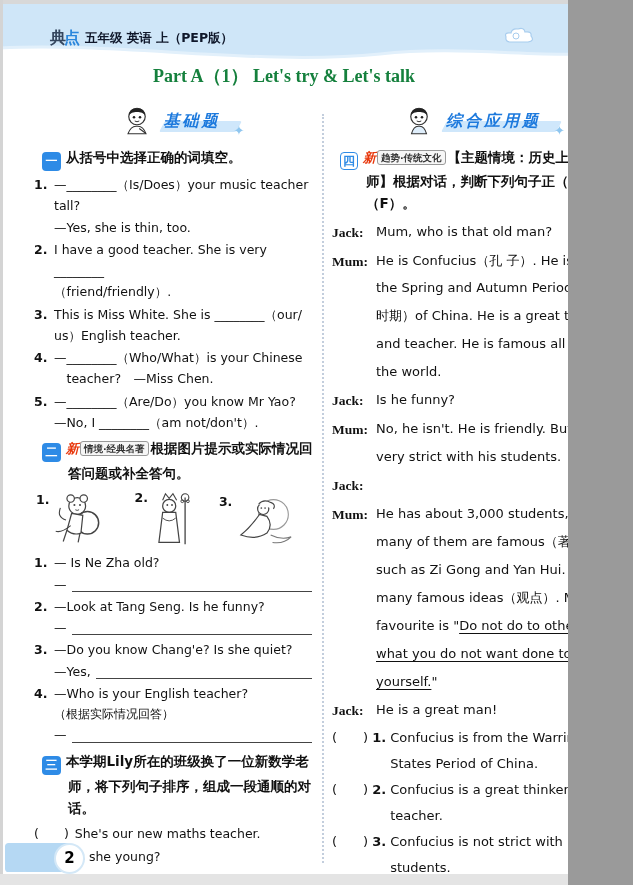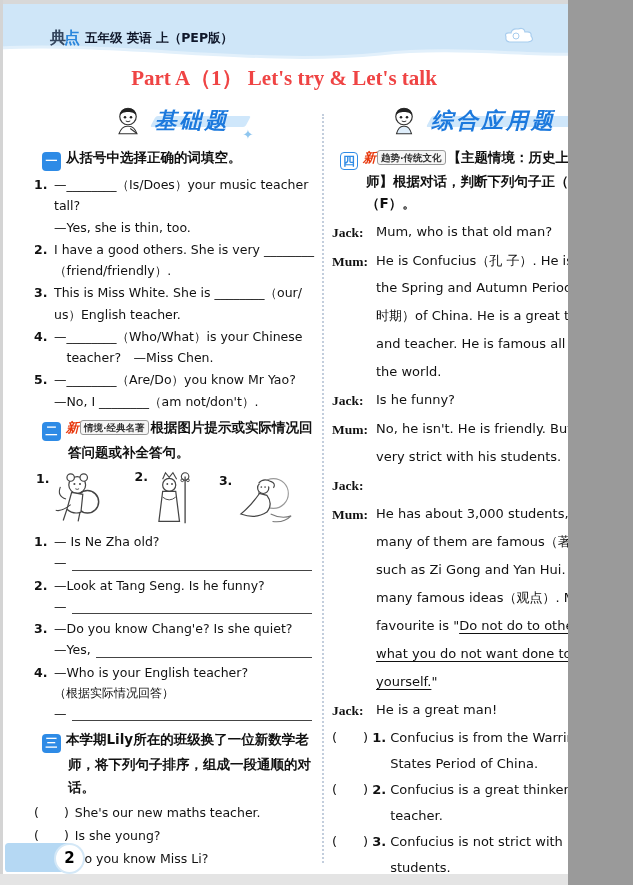--- a/index.html
+++ b/index.html
@@ -11,34 +11,34 @@
   .edge-bottom{position:absolute;left:0;right:0;bottom:0;height:11px;background:#e4e4e4;}
   
   .top-band{position:absolute;top:4px;left:0;width:633px;height:62px;}
   .brand{position:absolute;left:50px;top:24px;display:flex;align-items:center;gap:7px;}
   .logo{font-weight:bold;font-size:16px;letter-spacing:-2px;}
   .logo .ld{color:#35465e;} .logo .lb{color:#2a86dc;}
   .brand-text{color:#0f172a;font-weight:bold;font-size:12.5px;}
   .cloud{position:absolute;} .cloud.c1{right:95px;top:22px;} .cloud.c2{right:38px;top:40px;}
   
   .title{position:absolute;top:64px;left:0;width:100%;text-align:center;margin:0;
-         font-family:"Liberation Serif","DejaVu Serif",serif;font-size:21px;font-weight:700;color:#ef4444;}
+         font-family:"Liberation Serif","DejaVu Serif",serif;font-size:18px;font-weight:700;color:#15803d;}
   
   .cols{position:absolute;top:100px;left:34px;width:585px;bottom:22px;display:flex;}
   .col{position:relative;}
   .col.left{width:280px;font-size:12.5px;}
   .divider{width:0;border-left:2px dotted #c3cedd;margin:14px 8px 0 8px;}
   .col.right{flex:1;font-size:13px;}
   
   .sec-head{display:flex;align-items:center;justify-content:center;height:42px;margin-bottom:4px;}
   .sec-wrap{position:relative;display:inline-block;margin-left:6px;padding:0 6px;}
   .swoosh{position:absolute;left:4px;right:-12px;top:10px;height:11px;background:#cfe7fb;
           transform:skewX(-28deg);border-radius:2px;}
   .sec-title{position:relative;color:#1c79dd;font-weight:bold;font-style:italic;
-             font-size:22px;letter-spacing:3px;}
+             font-size:16px;letter-spacing:3px;}
   .star{position:absolute;right:-18px;bottom:-6px;color:#8fc6ef;font-size:13px;}
   
   .ex-head{padding-left:34px;text-indent:-26px;font-size:13.5px;font-weight:700;
            line-height:1.65;margin:4px 0 3px 0;color:#111;}
   .badge{display:inline-block;width:19px;height:19px;background:#2e8be6;border-radius:4px;
          color:#fff;font-size:12px;line-height:19px;text-align:center;font-weight:bold;
          text-indent:0;margin-right:5px;vertical-align:-3px;font-style:normal;}
   .badge.outline{background:#fff;color:#2e8be6;border:1.5px solid #2e8be6;width:16px;height:16px;line-height:16px;}
   .tag-new{color:#e8380d;font-style:italic;font-weight:bold;font-size:13px;margin-right:1px;}
   .tag-box{display:inline-block;border:1px solid #999;border-radius:3px;background:#f6f6f6;
@@ -132,21 +132,21 @@
       <div class="ex-head">
         <span class="badge">一</span><span>从括号中选择正确的词填空。</span>
       </div>
       <div class="q1">
         <span class="q-num">1.</span>
         <div class="q-text">—________（Is/Does）your music teacher tall?
 —Yes, she is thin, too.</div>
       </div>
       <div class="q1">
         <span class="q-num">2.</span>
-        <div class="q-text">I have a good others. She is very ________
+        <div class="q-text">I have a good teacher. She is very ________
 （friend/friendly）.</div>
       </div>
       <div class="q1">
         <span class="q-num">3.</span>
         <div class="q-text">This is Miss White. She is ________（our/
 us）English teacher.</div>
       </div>
       <div class="q1">
         <span class="q-num">4.</span>
         <div class="q-text">—________（Who/What）is your Chinese

